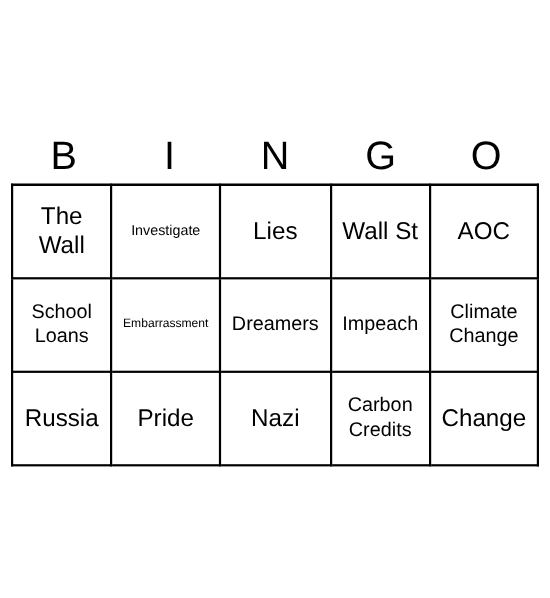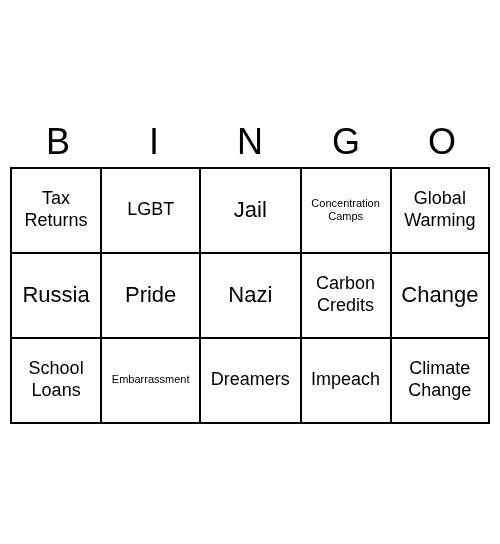--- a/index.html
+++ b/index.html
@@ -86,36 +86,36 @@
       <span>N</span>
       <span>G</span>
       <span>O</span>
     </div>
   <table class="bingo-grid">
     <thead>
       <tr>
       </tr>
     </thead>
     <tbody id="grid-body">
+    <tr>
+          <td class="cell-large">The Wall</td>
+          <td class="cell-small">Investigate</td>
+          <td class="cell-large">Lies</td>
+          <td class="cell-large">Wall St</td>
+          <td class="cell-large">AOC</td>
+        </tr>
         <tr>
-          <td class="cell-medium">Tax Returns</td>
-          <td class="cell-medium">LGBT</td>
-          <td class="cell-large">Jail</td>
-          <td class="cell-xsmall">Concentration Camps</td>
-          <td class="cell-medium">Global Warming</td>
+          <td class="cell-medium">School Loans</td>
+          <td class="cell-xsmall">Embarrassment</td>
+          <td class="cell-medium">Dreamers</td>
+          <td class="cell-medium">Impeach</td>
+          <td class="cell-medium">Climate Change</td>
         </tr>
         <tr>
           <td class="cell-large">Russia</td>
           <td class="cell-large">Pride</td>
           <td class="cell-large">Nazi</td>
           <td class="cell-medium">Carbon Credits</td>
           <td class="cell-large">Change</td>
         </tr>
-        <tr>
-          <td class="cell-medium">School Loans</td>
-          <td class="cell-xsmall">Embarrassment</td>
-          <td class="cell-medium">Dreamers</td>
-          <td class="cell-medium">Impeach</td>
-          <td class="cell-medium">Climate Change</td>
-        </tr>
       </tbody>
   </table>
 </div>
 
 </body></html>

